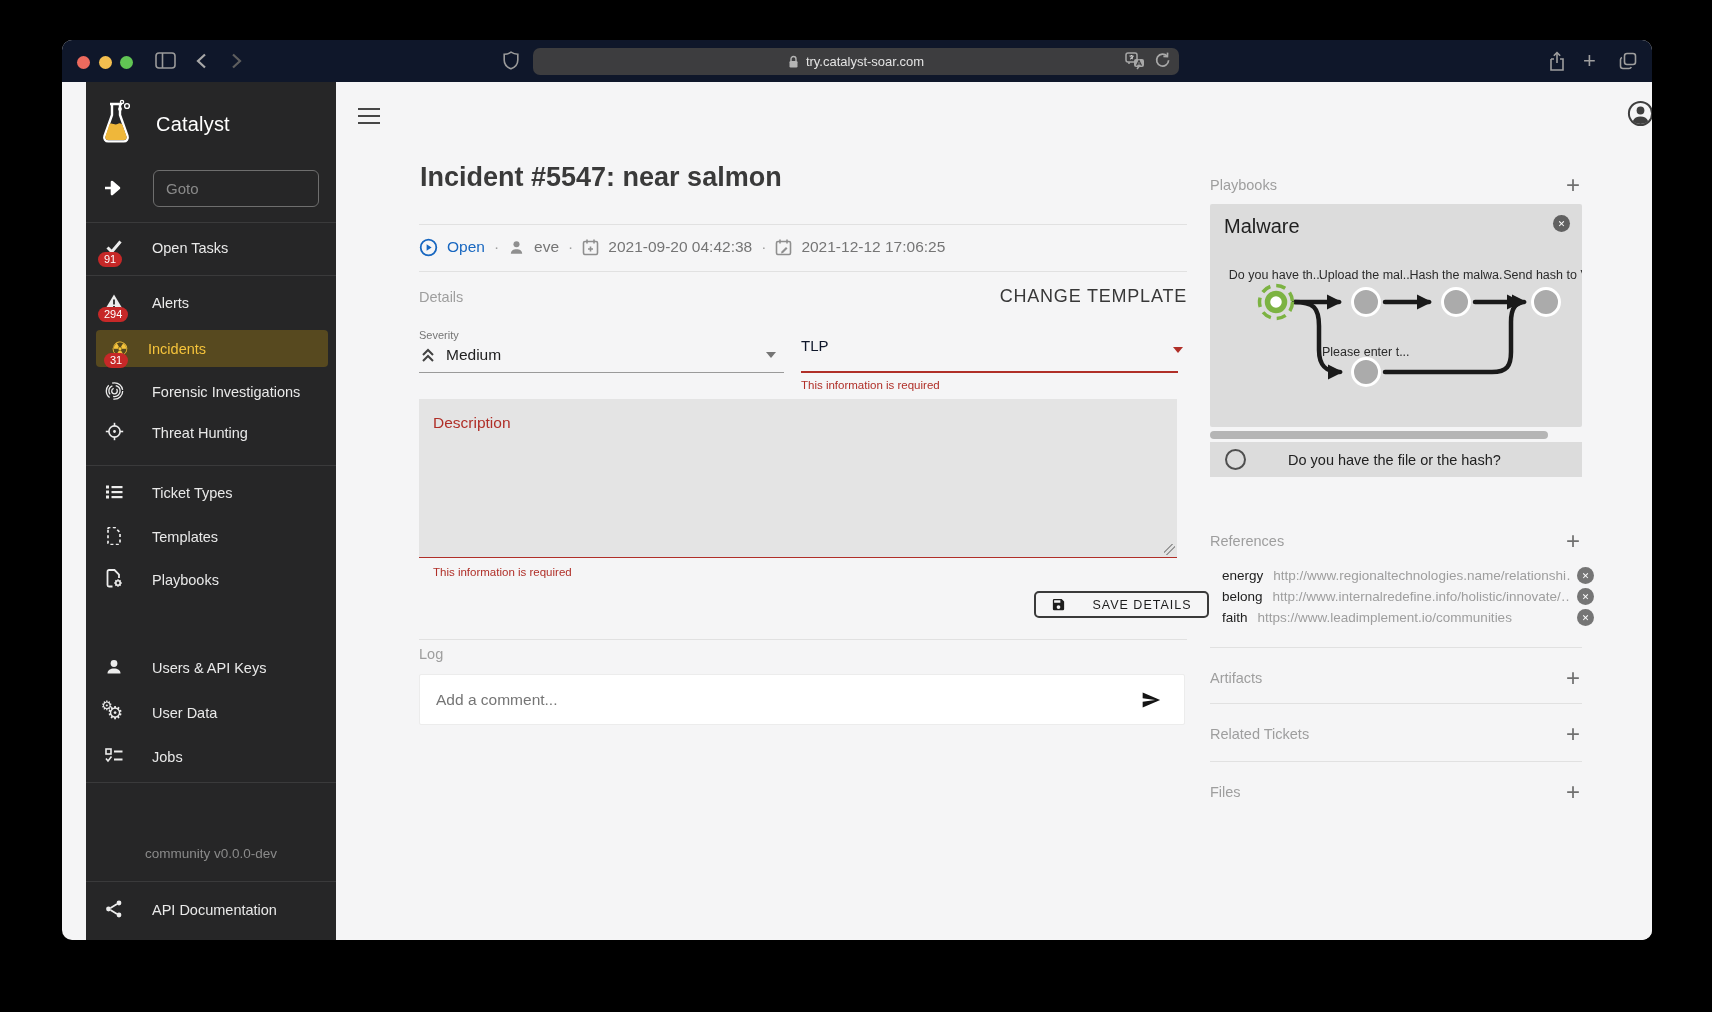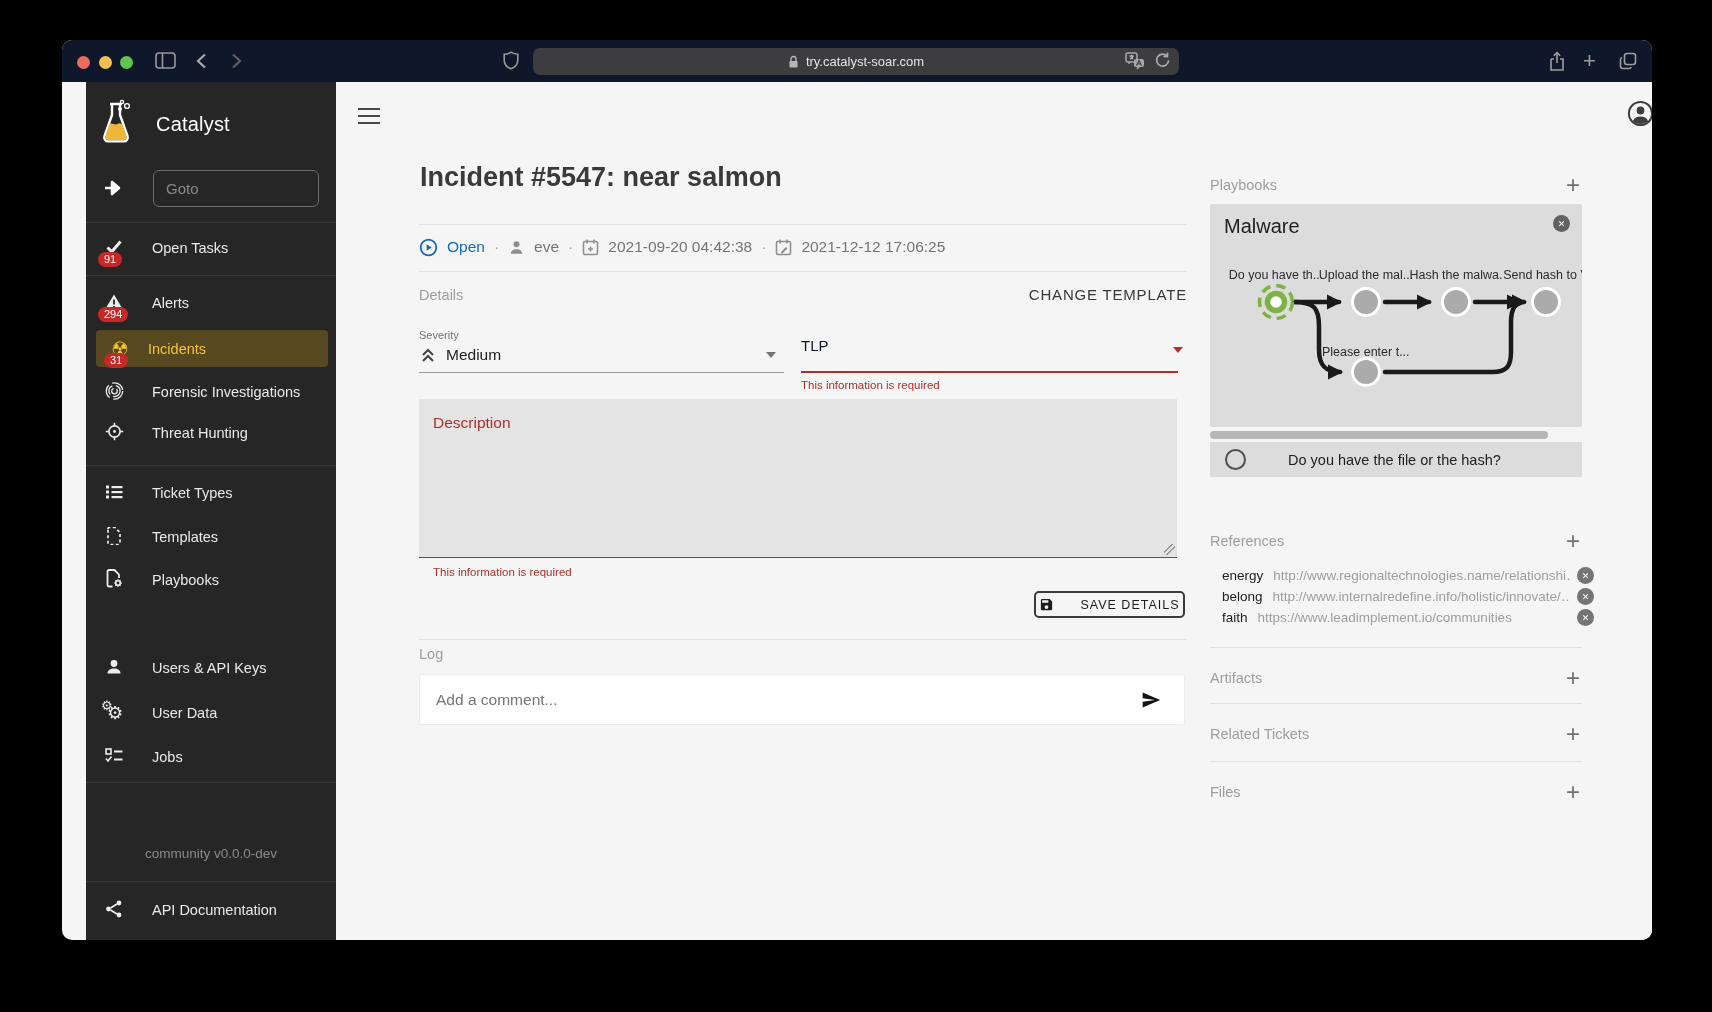--- a/index.html
+++ b/index.html
@@ -45,37 +45,37 @@
 
   
   .content { position:absolute; left:83px; top:0; width:768px; }
   .page-title { position:absolute; left:1px; top:80px; font-size:27px; color:#3a3a3a; white-space:nowrap; }
   .hdiv { position:absolute; left:0; width:768px; height:1px; background:#e1e1e1; }
   .status-row { position:absolute; left:0; top:153px; height:24px; display:flex; align-items:center; gap:9px; font-size:15.5px; color:#757575; }
   .status-open { color:#1867c0; }
   .dot { color:#9e9e9e; }
   .details-row { position:absolute; left:0; top:204px; width:768px; display:flex; justify-content:space-between; align-items:center; }
   .section-label { font-size:14.5px; color:#9e9e9e; }
-  .change-template { font-size:15px; letter-spacing:.8px; color:#383838; font-weight:500; cursor:pointer; }
+  .change-template { font-size:18px; letter-spacing:.8px; color:#383838; font-weight:500; cursor:pointer; }
   .field-label { position:absolute; left:0; top:247px; font-size:11px; color:#757575; }
   .sev-row { position:absolute; left:0; top:260px; width:365px; height:26px; display:flex; align-items:center; }
   .sev-value { margin-left:9px; font-size:15.5px; color:#212121; }
   .caret { width:0; height:0; border-left:5px solid transparent; border-right:5px solid transparent; border-top:6px solid #757575; }
   .sev-caret { position:absolute; right:8px; top:10px; }
   .sev-line { position:absolute; left:0; top:290px; width:365px; height:1px; background:#9a9a9a; }
   .tlp-label { position:absolute; left:382px; top:255px; font-size:15px; color:#0f172a; }
   .tlp-caret { position:absolute; left:754px; top:265px; border-top-color:#b02f28; }
   .tlp-line { position:absolute; left:382px; top:289px; width:377px; height:2px; background:#b02f28; }
   .err { font-size:11.5px; color:#b02f28; }
   .tlp-err { position:absolute; left:382px; top:297px; }
   .desc-box { position:absolute; left:0; top:317px; width:758px; height:159px; background:#e4e4e4; border-bottom:1px solid #b02f28; }
   .desc-placeholder { position:absolute; left:14px; top:15px; font-size:15.5px; color:#b02f28; }
   .resize-handle { position:absolute; right:2px; bottom:2px; width:11px; height:11px; background:linear-gradient(135deg, transparent 0 5px, #9a9a9a 5px 6.5px, transparent 6.5px 8.5px, #9a9a9a 8.5px 10px, transparent 10px); }
   .desc-err { position:absolute; left:14px; top:484px; }
-  .save-btn { position:absolute; left:615px; top:509px; width:151px; height:27px; border:2px solid #3a3a3a; border-radius:5px; background:transparent; display:flex; align-items:center; justify-content:center; gap:26px; font-size:12.5px; letter-spacing:1px; font-weight:500; color:#1d1d1d; cursor:pointer; font-family:inherit; }
+  .save-btn { position:absolute; left:615px; top:509px; width:175px; height:27px; border:2px solid #3a3a3a; border-radius:5px; background:transparent; display:flex; align-items:center; justify-content:center; gap:26px; font-size:12.5px; letter-spacing:1px; font-weight:500; color:#1d1d1d; cursor:pointer; font-family:inherit; }
   .log-label { position:absolute; left:0; top:564px; }
   .comment-box { position:absolute; left:0; top:592px; width:766px; height:51px; background:#fff; border:1px solid #ececec; border-radius:2px; display:flex; align-items:center; }
   .comment-input { flex:1; border:none; outline:none; background:transparent; font-size:15.5px; color:#333; padding:0 16px; font-family:inherit; }
   .comment-input::placeholder { color:#757575; }
   .send-btn { margin-right:22px; cursor:pointer; display:flex; }
 
   
   .rpanel { position:absolute; left:874px; top:0; width:372px; }
   .rp-header { position:absolute; left:0; width:372px; height:22px; display:flex; justify-content:space-between; align-items:center; }
   .plus-btn { font-size:24px; font-weight:300; color:#707070; line-height:20px; cursor:pointer; margin-right:2px; }

